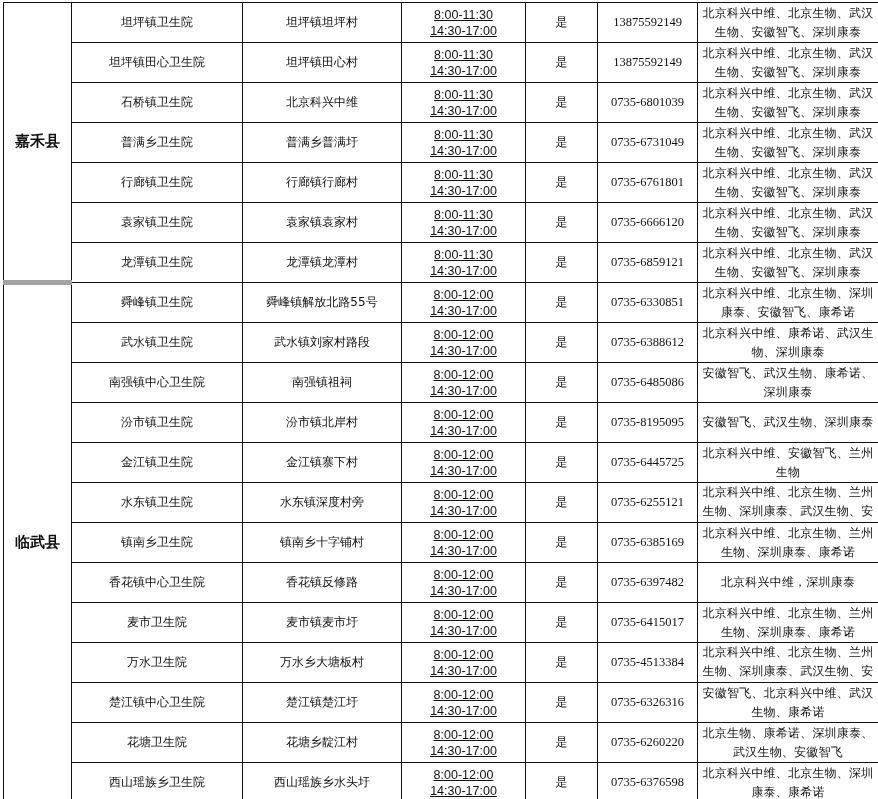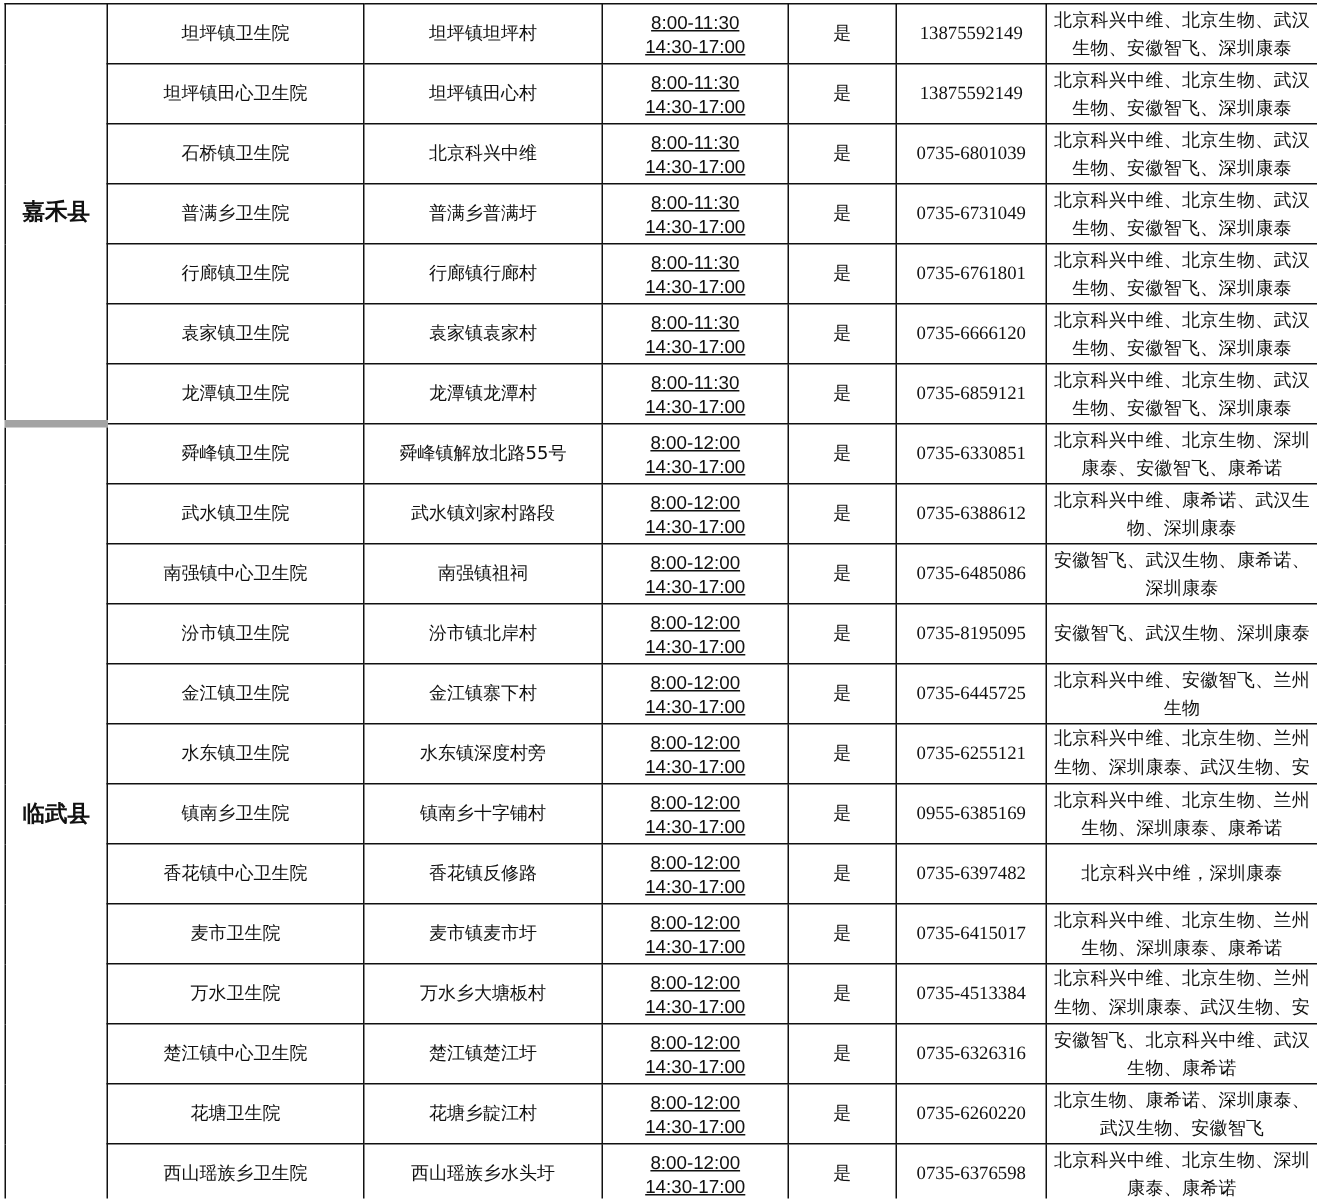--- a/index.html
+++ b/index.html
@@ -235,21 +235,21 @@
           </td>
         </tr>
         <tr>
           <td><span>镇南乡卫生院</span></td>
           <td><span>镇南乡十字铺村</span></td>
           <td class="time">
             <div>8:00-12:00</div>
             <div>14:30-17:00</div>
           </td>
           <td><span>是</span></td>
-          <td class="phone"><span>0955-6385169</span></td>
+          <td class="phone"><span>0735-6385169</span></td>
           <td class="vaccines">
             <span class="vwrap">北京科兴中维、北京生物、兰州生物、深圳康泰、康希诺</span>
           </td>
         </tr>
         <tr>
           <td><span>香花镇中心卫生院</span></td>
           <td><span>香花镇反修路</span></td>
           <td class="time">
             <div>8:00-12:00</div>
             <div>14:30-17:00</div>

